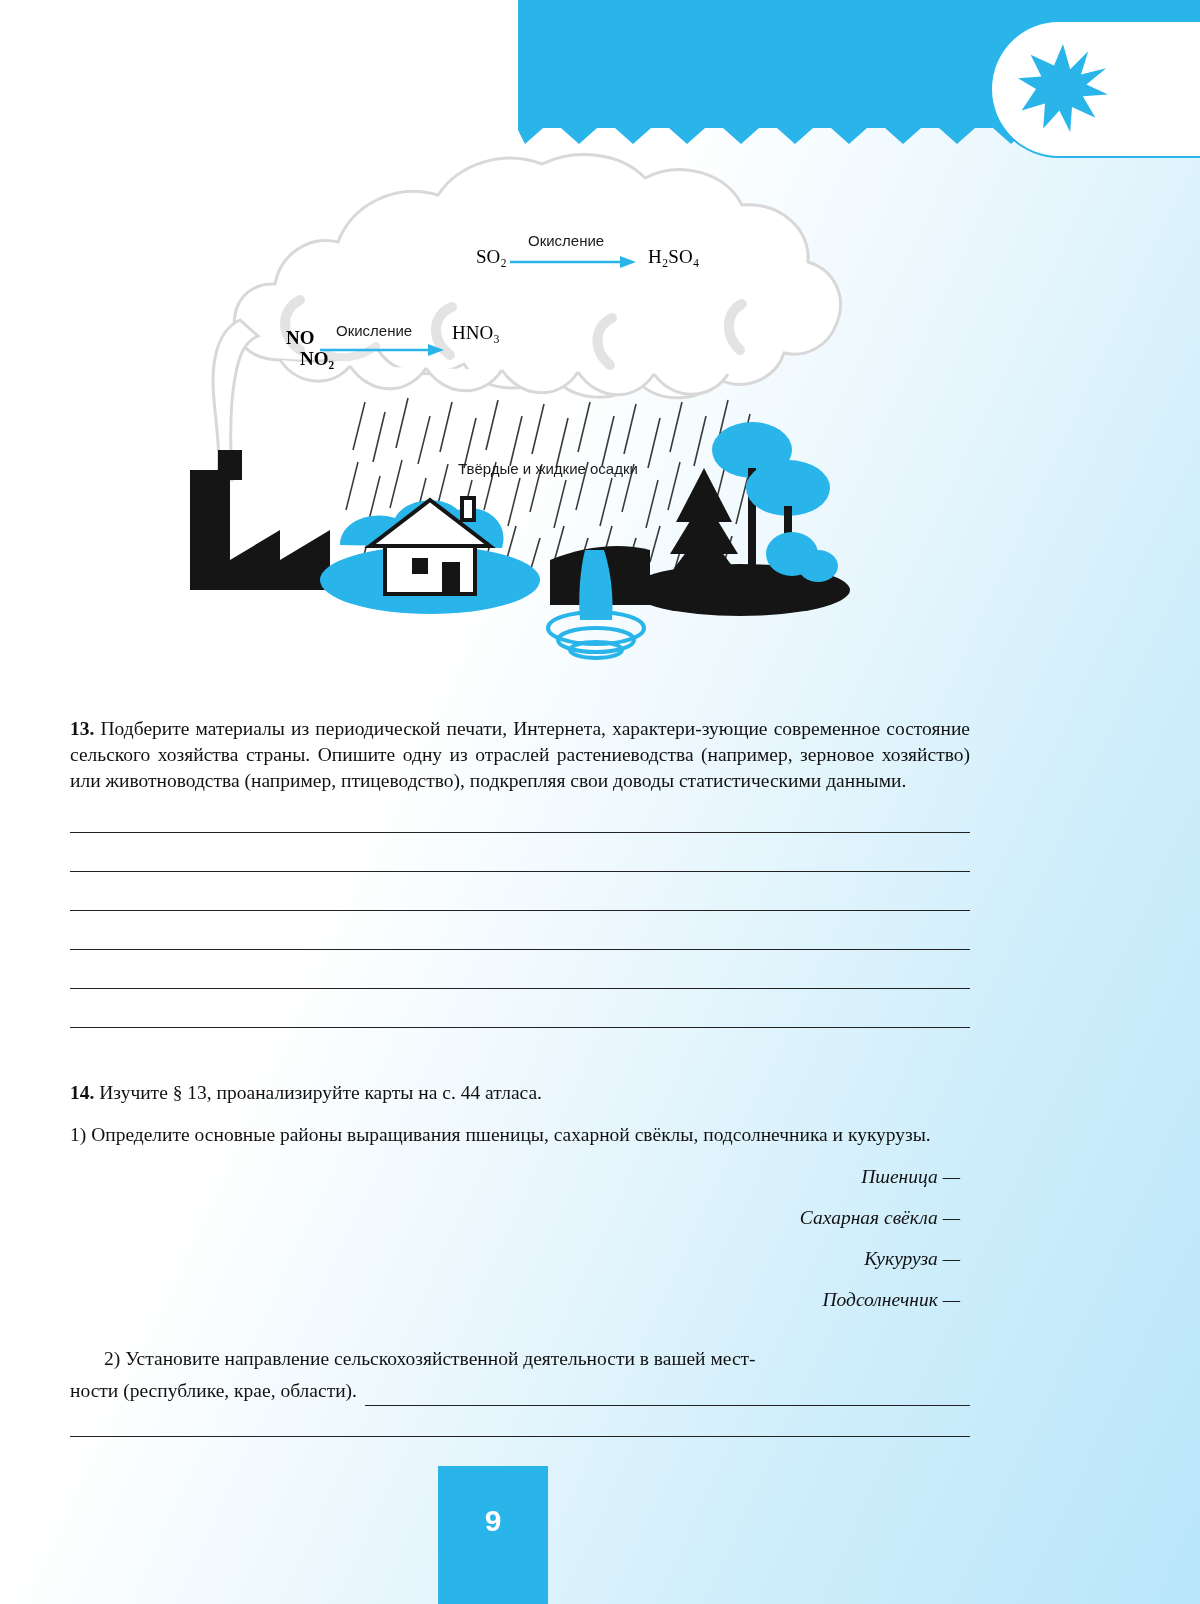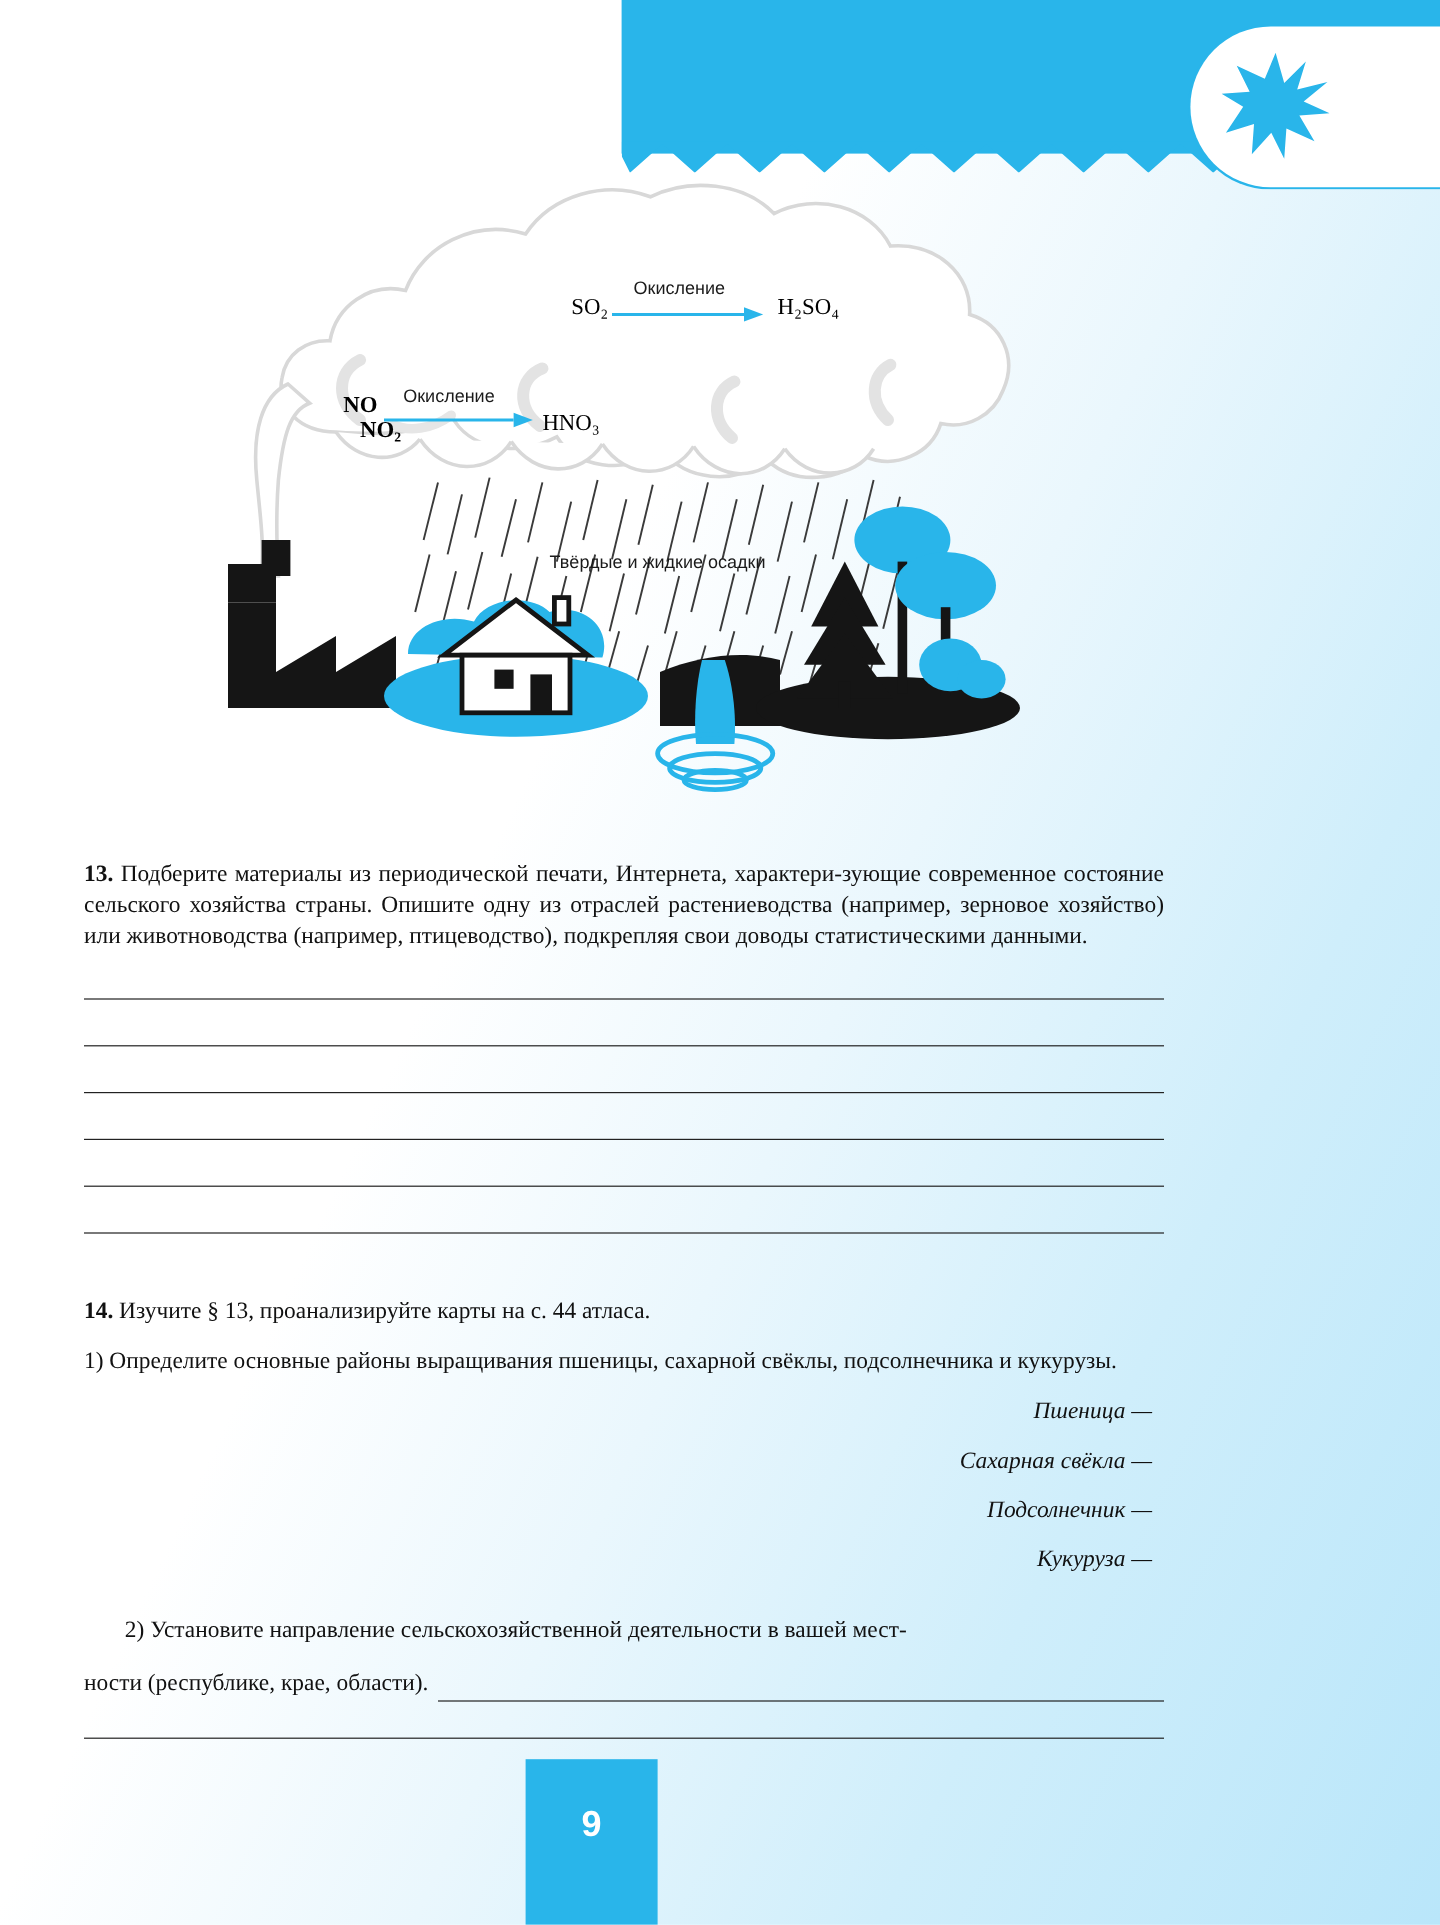--- a/index.html
+++ b/index.html
@@ -115,21 +115,21 @@
     padding-right: 10px;
   }
   .sub-item .line {
     flex: 1;
     border-bottom: 1.6px solid #222;
     height: 16px;
   }
   .mixed-line {
     display: flex;
     align-items: flex-end;
-    margin-top: 16px;
+    margin-top: 4px;
     justify-content: center;
   }
   .mixed-line .txt {
     font-size: 19.5px;
     white-space: nowrap;
     color: #111;
     padding-right: 8px;
     line-height: 30px;
   }
   .mixed-line .line {
@@ -313,21 +313,21 @@
     </g>
   </svg>
 
   <span class="formula-serif" style="left:296px; top:96px;">SO₂</span>
   <span class="formula-label" style="left:348px; top:82px;">Окисление</span>
   <span class="formula-serif" style="left:468px; top:96px;">H₂SO₄</span>
 
   <span class="formula-serif" style="left:106px; top:177px; font-weight:bold;">NO</span>
   <span class="formula-serif" style="left:106px; top:198px; font-weight:bold;margin-left:14px;">NO₂</span>
   <span class="formula-label" style="left:156px; top:172px;">Окисление</span>
-  <span class="formula-serif" style="left:272px; top:192px;">HNO₃</span>
+  <span class="formula-serif" style="left:272px; top:172px;">HNO₃</span>
 
   <span class="formula-label" style="left:278px; top:310px;">Твёрдые и жидкие осадки</span>
 </div>
 
 <div class="content">
 
   <p class="para">
     <span class="num">13.</span>
     <span>Подберите материалы из периодической печати, Интернета, характери-зующие современное состояние сельского хозяйства страны. Опишите одну из отраслей растениеводства (например, зерновое хозяйство) или животноводства (например, птицеводство), подкрепляя свои доводы статистическими данными.</span>
   </p>
@@ -354,25 +354,25 @@
 
     <div class="sub-item">
       <span class="lbl">Пшеница —</span>
       <span class="line"></span>
     </div>
     <div class="sub-item">
       <span class="lbl">Сахарная свёкла —</span>
       <span class="line"></span>
     </div>
     <div class="sub-item">
+      <span class="lbl">Кукуруза —</span>
+      <span class="line"></span>
+    </div>
+    <div class="sub-item">
       <span class="lbl">Подсолнечник —</span>
-      <span class="line"></span>
-    </div>
-    <div class="sub-item">
-      <span class="lbl">Кукуруза —</span>
       <span class="line"></span>
     </div>
 
     <p class="para indent" style="margin-top:34px;">
       <span>2)</span>
       <span>Установите направление сельскохозяйственной деятельности в вашей мест-</span>
     </p>
 
     <div class="mixed-line">
       <span class="txt">ности (республике, крае, области).</span>

